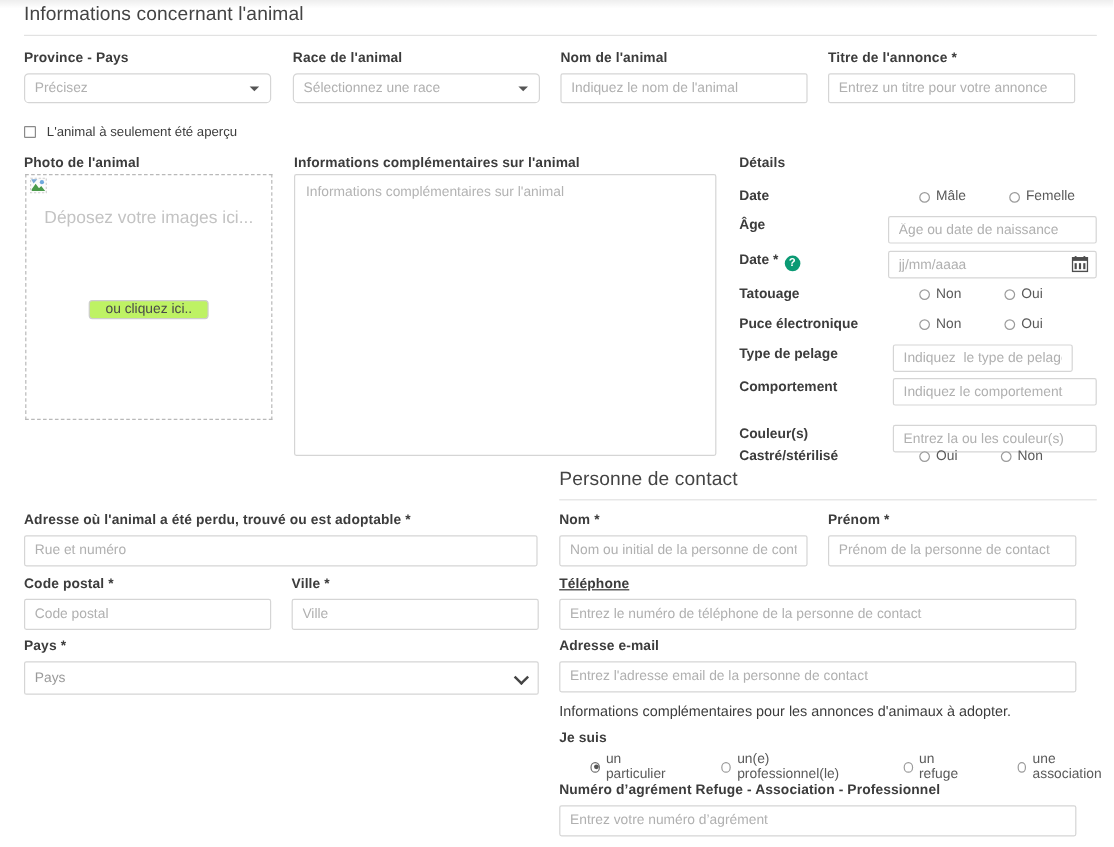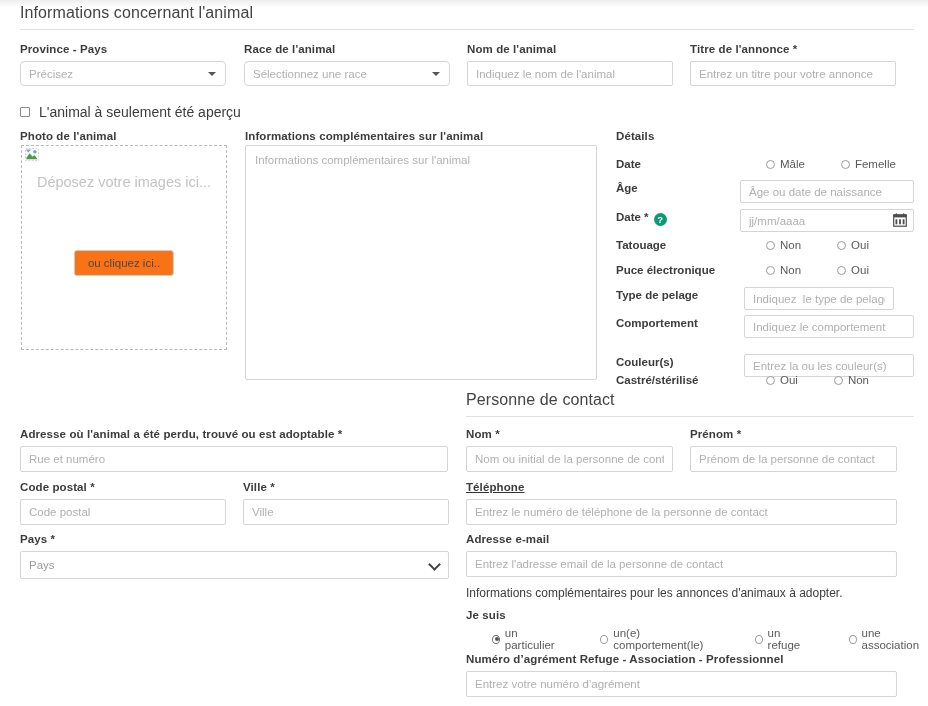--- a/index.html
+++ b/index.html
@@ -107,21 +107,21 @@
   .fb .lbl, .fb .lbl-plain { display: block; margin-bottom: 6px; }
 
   
   .chkrow { position: absolute; left: 20px; top: 104px; display: flex; align-items: center; gap: 9px; }
   .chkbox {
     width: 10px; height: 10px;
     border: 1px solid #8a8a8a;
     background: #fff;
     border-radius: 1px;
   }
-  .chkrow span { font-size: 14px; color: #3c3c3c; }
+  .chkrow span { font-size: 11px; color: #3c3c3c; }
 
   
   .dz-label { position: absolute; left: 20px; top: 130px; }
   .dropzone {
     position: absolute;
     left: 21px; top: 145px;
     width: 206px; height: 205px;
     border: 1px dashed #b9b9b9;
     background: #fff;
   }
@@ -136,25 +136,25 @@
     font-size: 14.5px;
     color: #c3c3c3;
     font-weight: 300;
   }
   .dz-btn {
     position: absolute;
     left: 50%; top: 104px;
     transform: translateX(-50%);
     border: 1px solid #cdcdcd;
     border-radius: 3px;
-    background: #f97316;
+    background: #bef264;
     font-family: "Liberation Sans", sans-serif;
     font-size: 11.5px;
     color: #4a4a4a;
-    padding: 6px 13px;
+    padding: 1px 13px;
     cursor: pointer;
   }
 
   
   .ta-label { position: absolute; left: 245px; top: 130px; }
   textarea.ta {
     position: absolute;
     left: 245px; top: 145px;
     width: 352px; height: 235px;
     border: 1px solid #d5d5d5;
@@ -452,21 +452,21 @@
   <div class="note-line">Informations complémentaires pour les annonces d'animaux à adopter.</div>
 
   <div class="lbl jesuis-lbl">Je suis</div>
   <div class="jesuis-row">
     <label class="radio-opt">
       <span class="rd on"></span>
       <span>un particulier</span>
     </label>
     <label class="radio-opt">
       <span class="rd"></span>
-      <span>un(e) comportement(le)</span>
+      <span>un(e) professionnel(le)</span>
     </label>
     <label class="radio-opt">
       <span class="rd"></span>
       <span>un refuge</span>
     </label>
     <label class="radio-opt">
       <span class="rd"></span>
       <span>une association</span>
     </label>
   </div>

